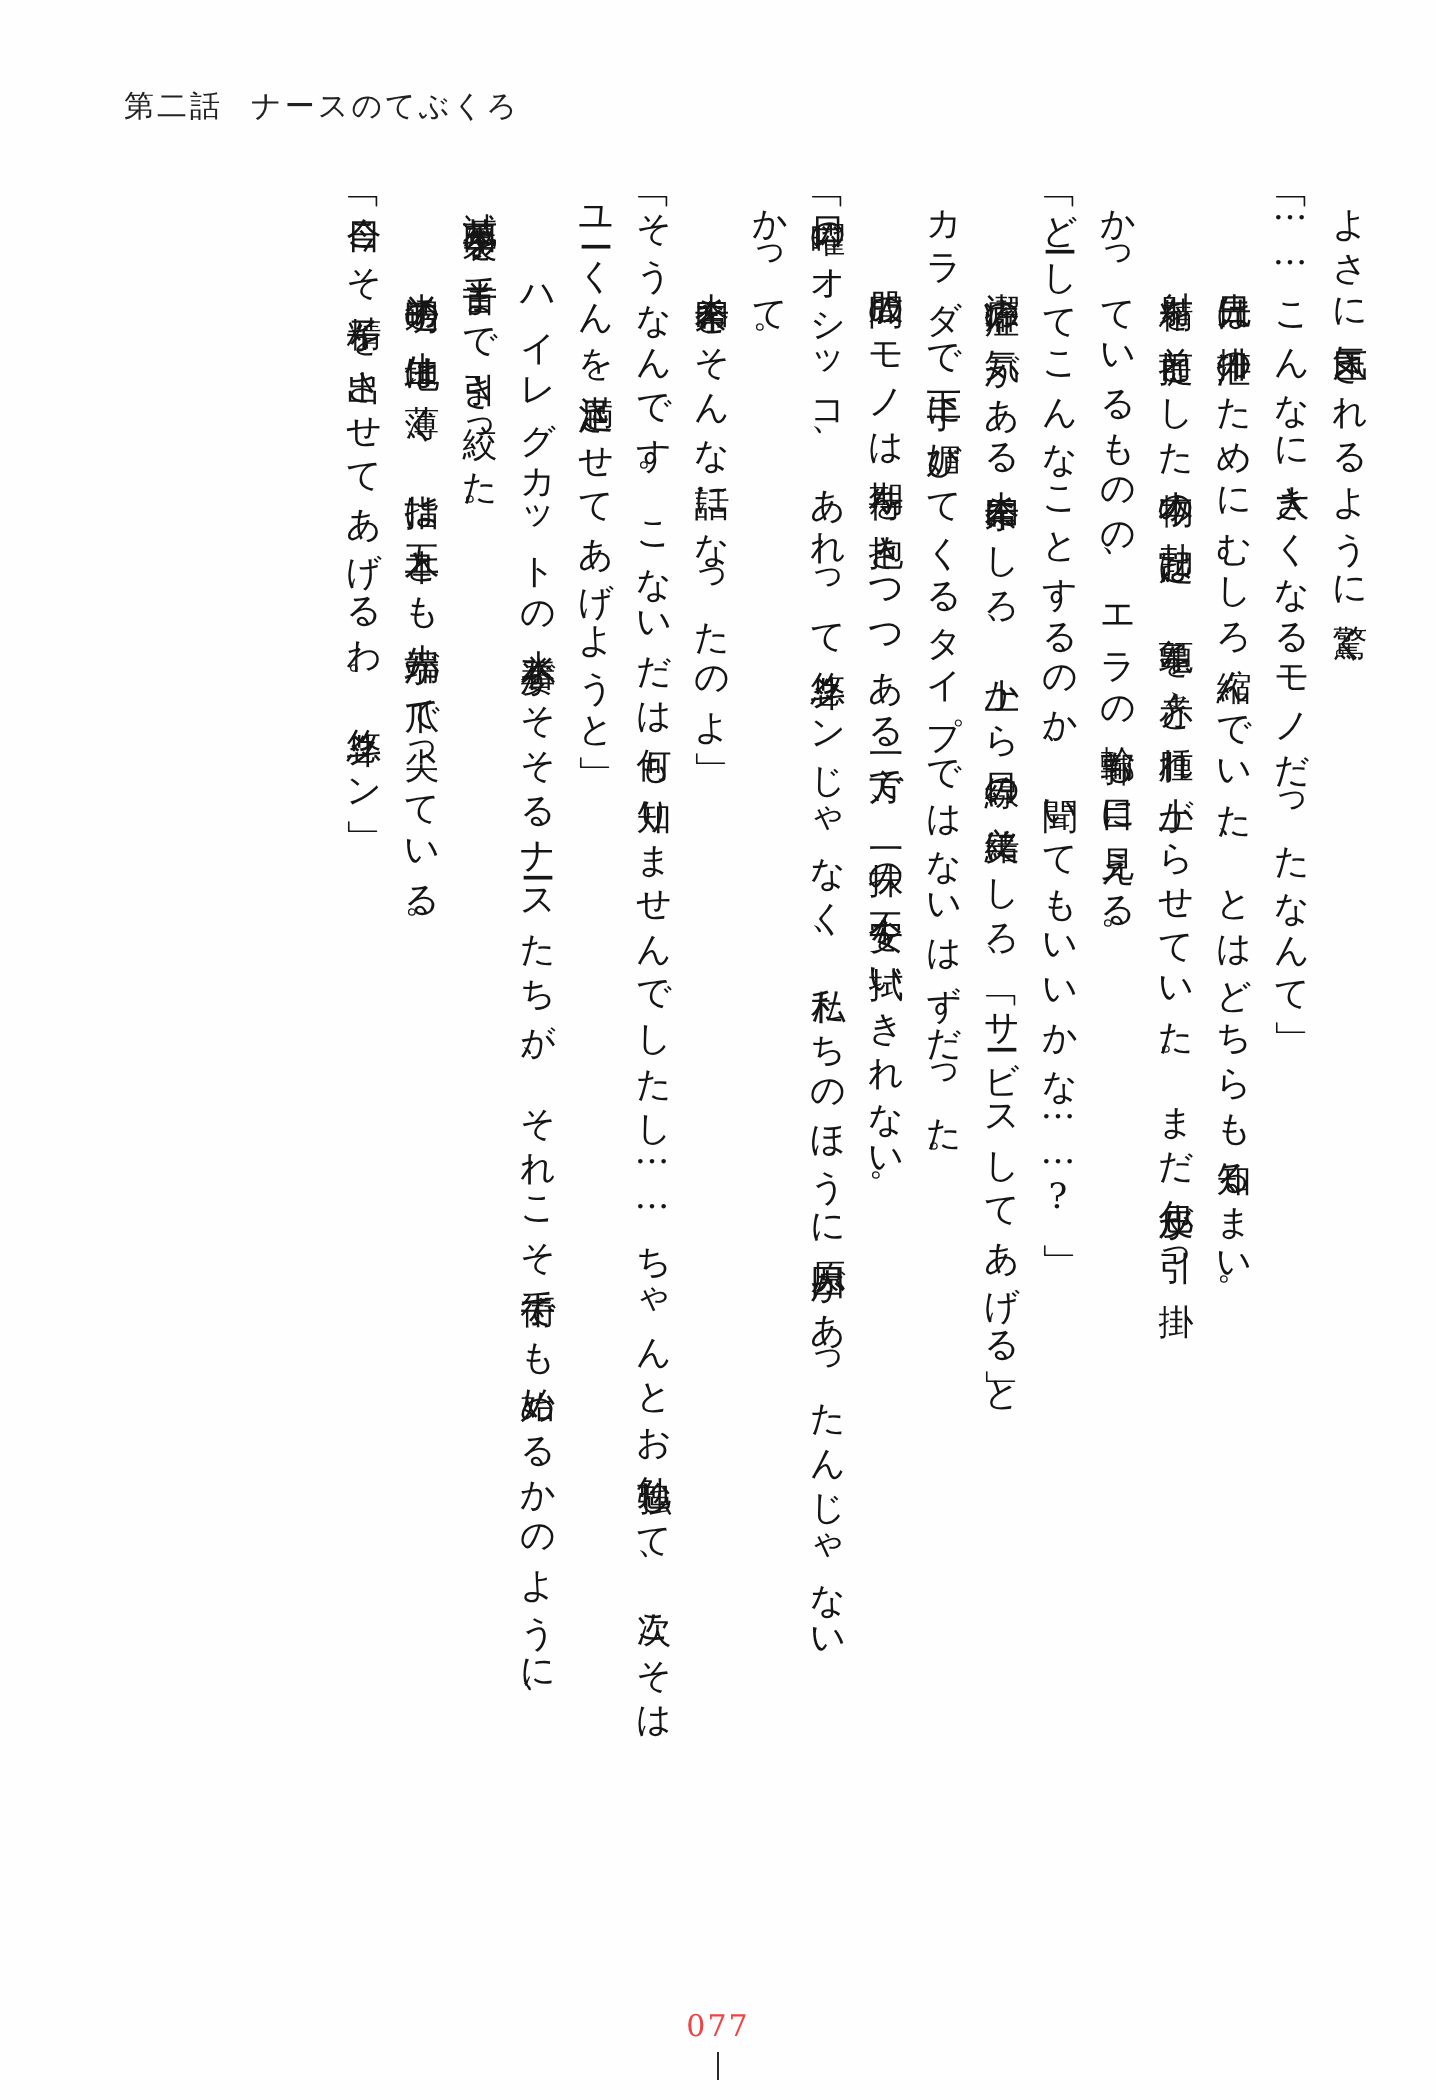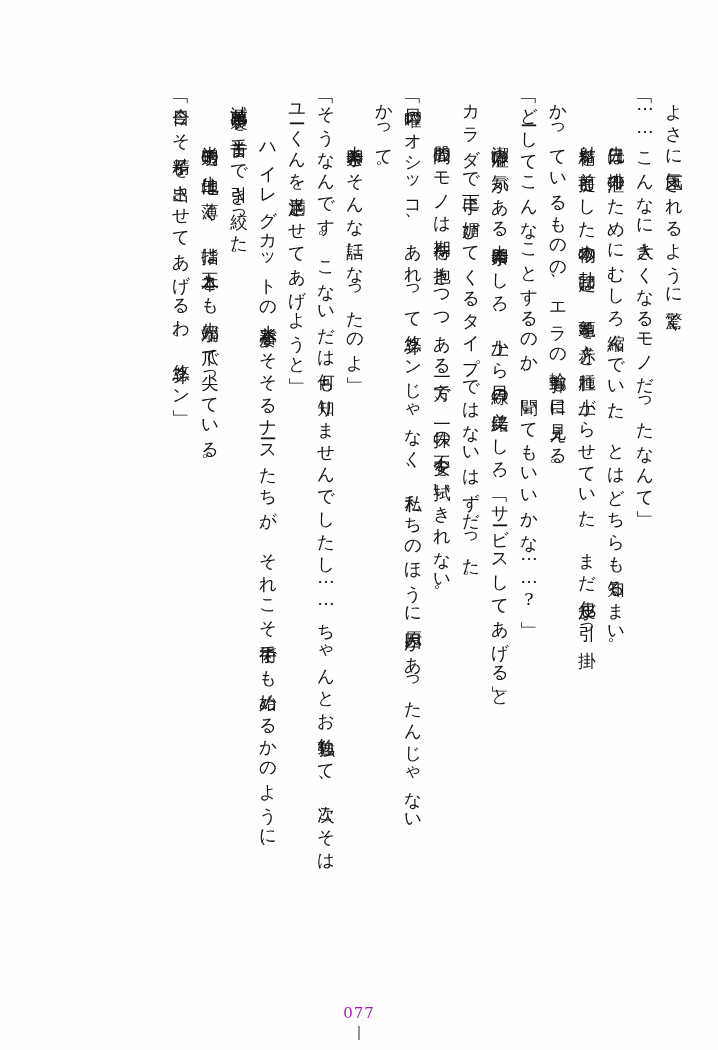--- a/index.html
+++ b/index.html
@@ -66,38 +66,41 @@
   }
   
   .folio {
     position: absolute;
     bottom: 28px;
     left: 0;
     right: 0;
     text-align: center;
     font-size: 15px;
     letter-spacing: 1px;
-    color: #a21caf;
+    color: #ef4444;
     font-family: "DejaVu Serif", "Liberation Serif", serif;
   }
   .bottom-rule {
     position: absolute;
     bottom: 10px;
     left: 50%;
     transform: translateX(-50%);
     width: 1px;
     height: 14px;
     background: #2a2a2a;
   }
 </style>
 </head>
 <body>
 
 <div class="page">
 
+  <div class="running-head">
+    <span class="chapter-num">第二話</span><span>ナースのてぶくろ</span>
+  </div>
 
   <div class="body-area">
     <div class="vline">よさに気圧されるように驚く。</div>
     <div class="vline">「……こんなに大きくなるモノだったなんて」</div>
     <div class="vline indent">　先日は排泄のためにむしろ縮んでいた、とはどちらも知るまい。</div>
     <div class="vline indent">　射精を前提とした本物の勃起は、亀頭を赤々と腫れ上がらせていた。まだ包皮が引っ掛</div>
     <div class="vline">かっているものの、エラの輪郭も目に見える。</div>
     <div class="vline">「どーしてこんなことするのか、聞いてもいいかな……?」</div>
     <div class="vline indent">　潔癖症の気がある由希奈にしろ、上から目線の美緒にしろ、「サービスしてあげる」と</div>
     <div class="vline">カラダで下手に媚びてくるタイプではないはずだった。</div>

